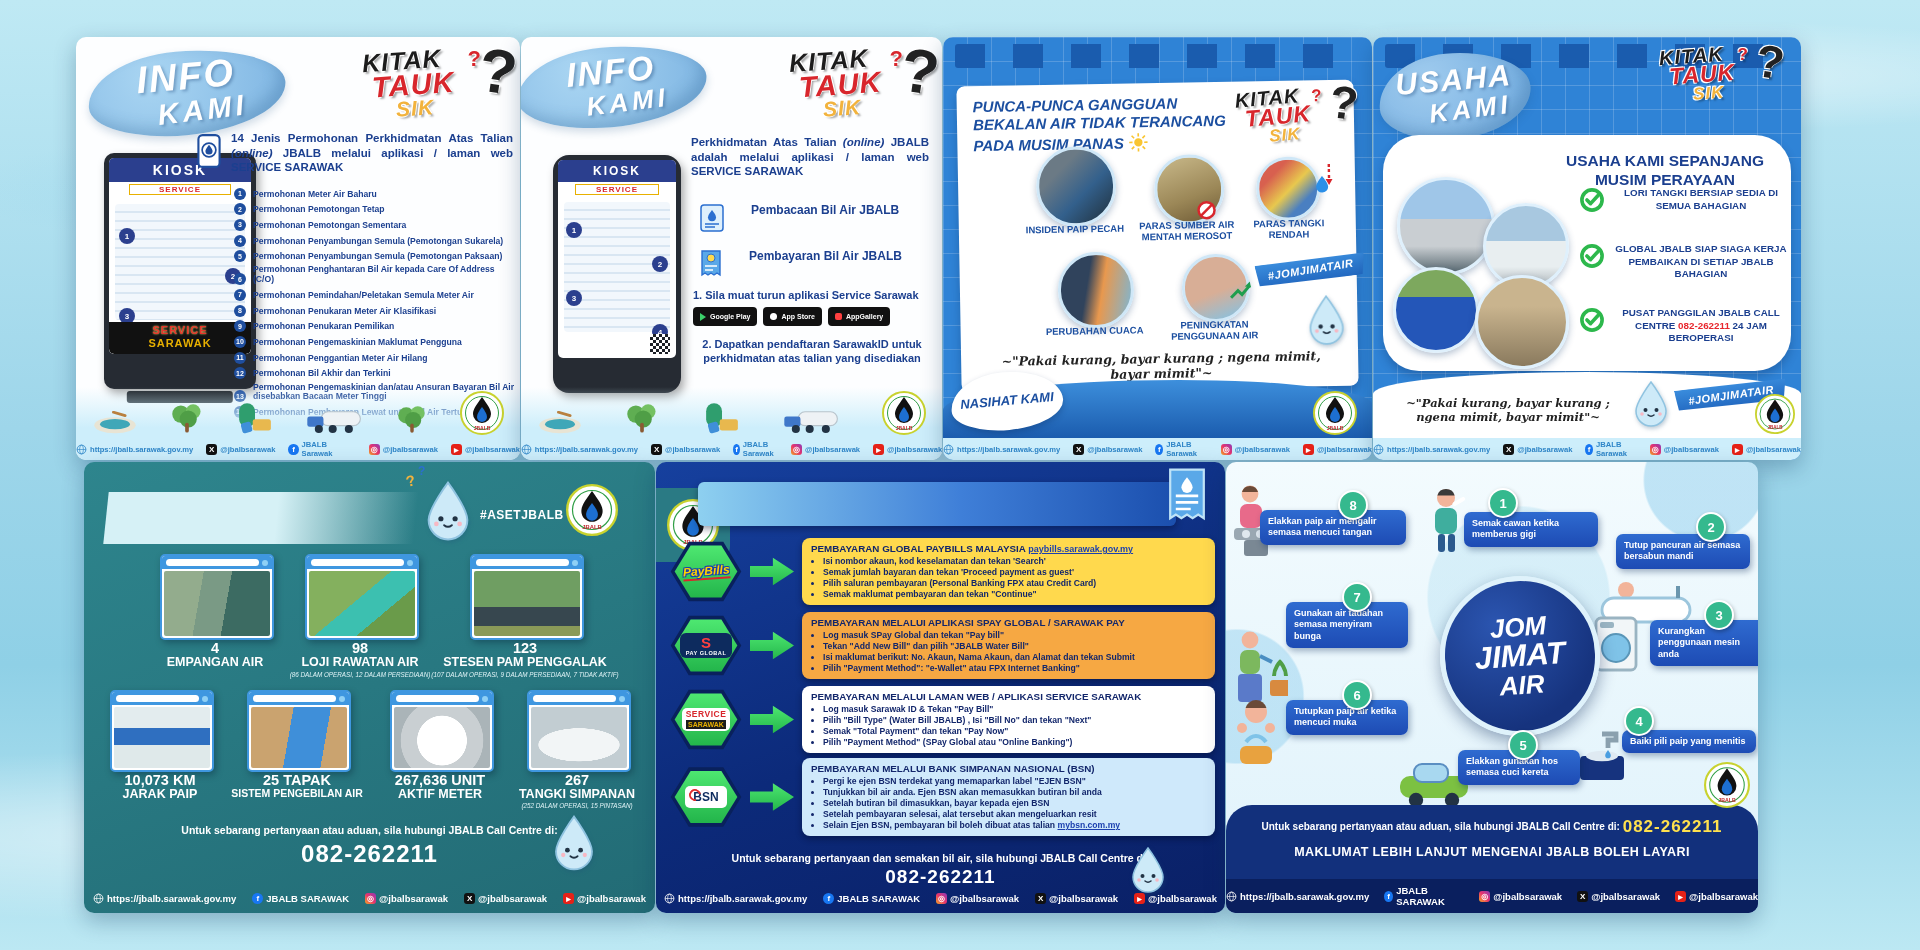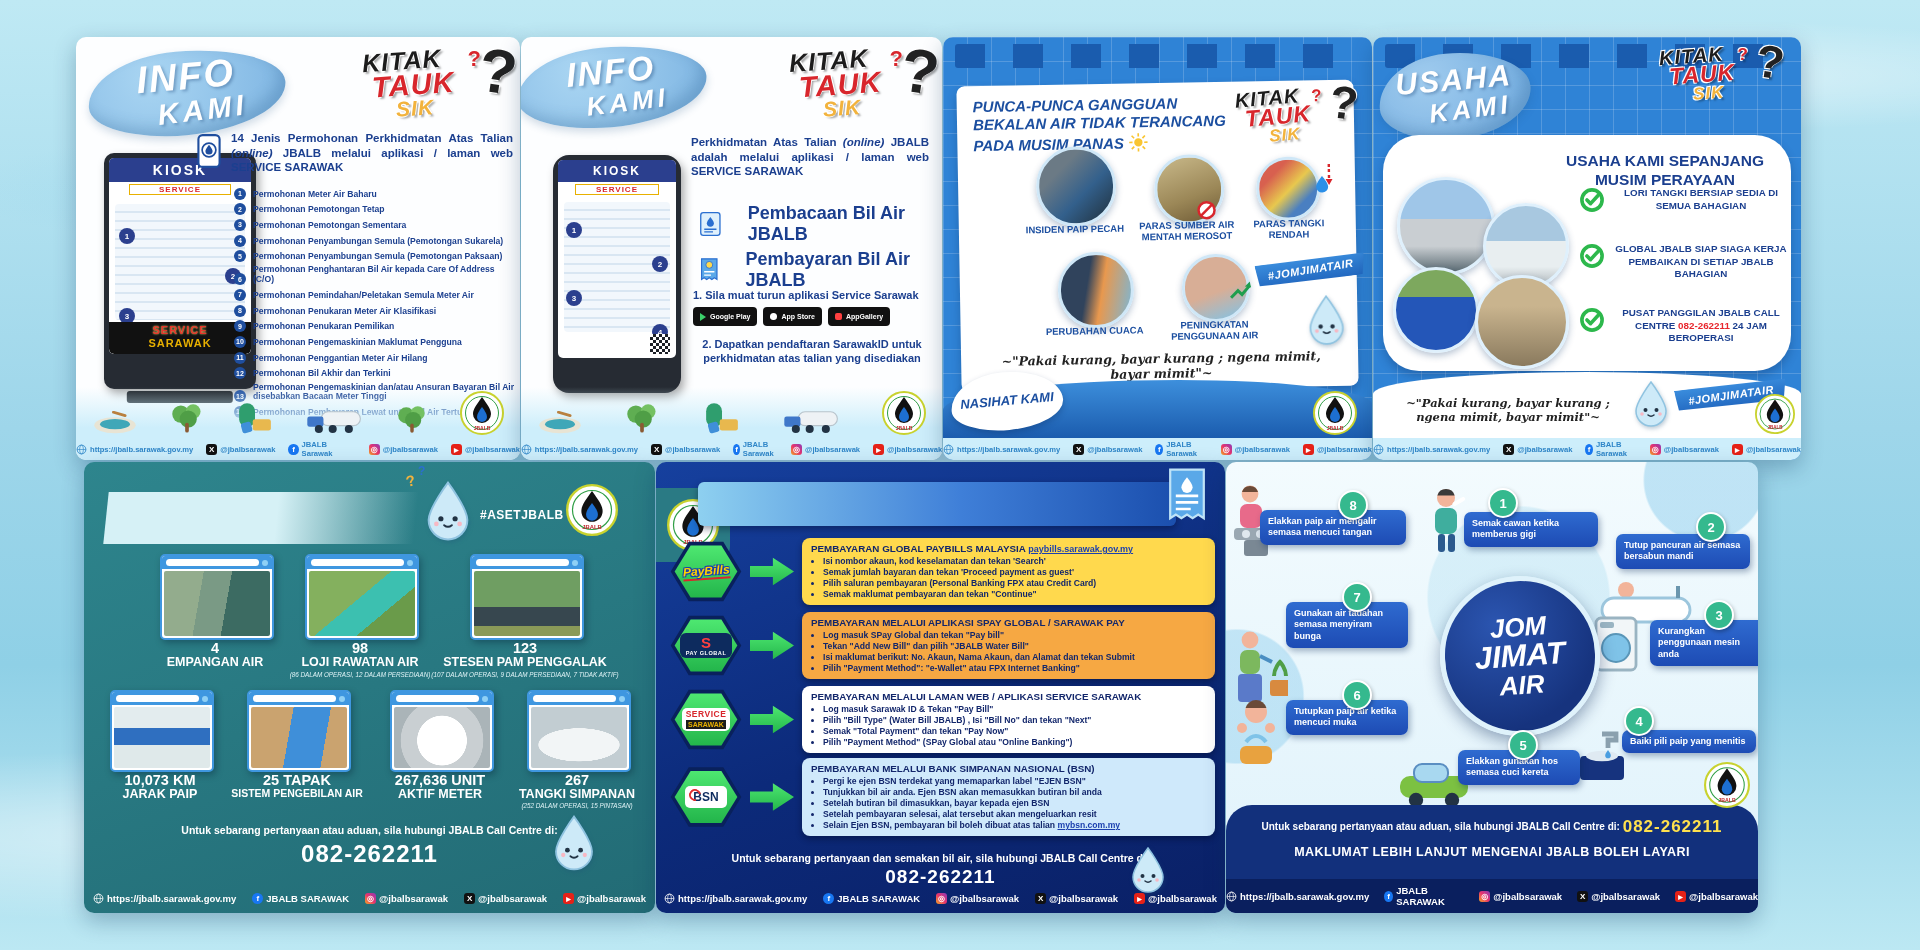--- a/index.html
+++ b/index.html
@@ -71,21 +71,21 @@
     border:1px solid #e8b000;letter-spacing:1px}
   .kbody{position:absolute;left:6px;right:6px;top:46px;bottom:34px;background:
     repeating-linear-gradient(#f2f7fc 0 7px,#d9e6f2 7px 9px);border-radius:4px}
   .kdot{position:absolute;width:16px;height:16px;border-radius:50%;background:#2b3f8e;color:#fff;
     font-size:8px;font-weight:bold;display:flex;align-items:center;justify-content:center}
   .kmarq{position:absolute;left:0;right:0;bottom:0;height:30px;background:#111;border-radius:0 0 5px 5px;
     text-align:center;font-weight:bold;font-size:11px;line-height:1.2;padding-top:2px;letter-spacing:1px}
   .kmarq .m1{color:#e8362c;text-shadow:0 0 2px #ff8}
   .kmarq .m2{color:#e8b000}
   .kstand{position:absolute;left:50%;transform:translateX(-50%);bottom:-14px;width:70%;height:12px;background:#1c2026;border-radius:3px}
-  .docitem{position:absolute;display:flex;align-items:center;gap:26px;color:#1b3f8f;font-weight:bold;font-size:18px}
+  .docitem{position:absolute;display:flex;gap:26px;color:#1b3f8f;font-weight:bold;font-size:12px}
   .stores{position:absolute;display:flex;gap:6px}
   .store{background:#111;color:#fff;border-radius:4px;height:19px;display:flex;align-items:center;gap:4px;
     padding:0 7px;font-size:7px;font-weight:bold}
   .store .tri{width:0;height:0;border-left:6px solid #3bd06b;border-top:4px solid transparent;border-bottom:4px solid transparent}
   .store .apl{width:7px;height:7px;border-radius:50% 50% 45% 45%;background:#fff}
   .store .agx{width:7px;height:7px;border-radius:2px;background:#ff4040}
   
   #p3{left:943px;top:37px;width:429px;height:423px}
   .panel3{position:absolute;left:16px;top:46px;width:397px;height:306px;background:#fff;border-radius:8px;
     transform:rotate(-1deg);box-shadow:0 5px 10px rgba(10,40,90,.3)}

